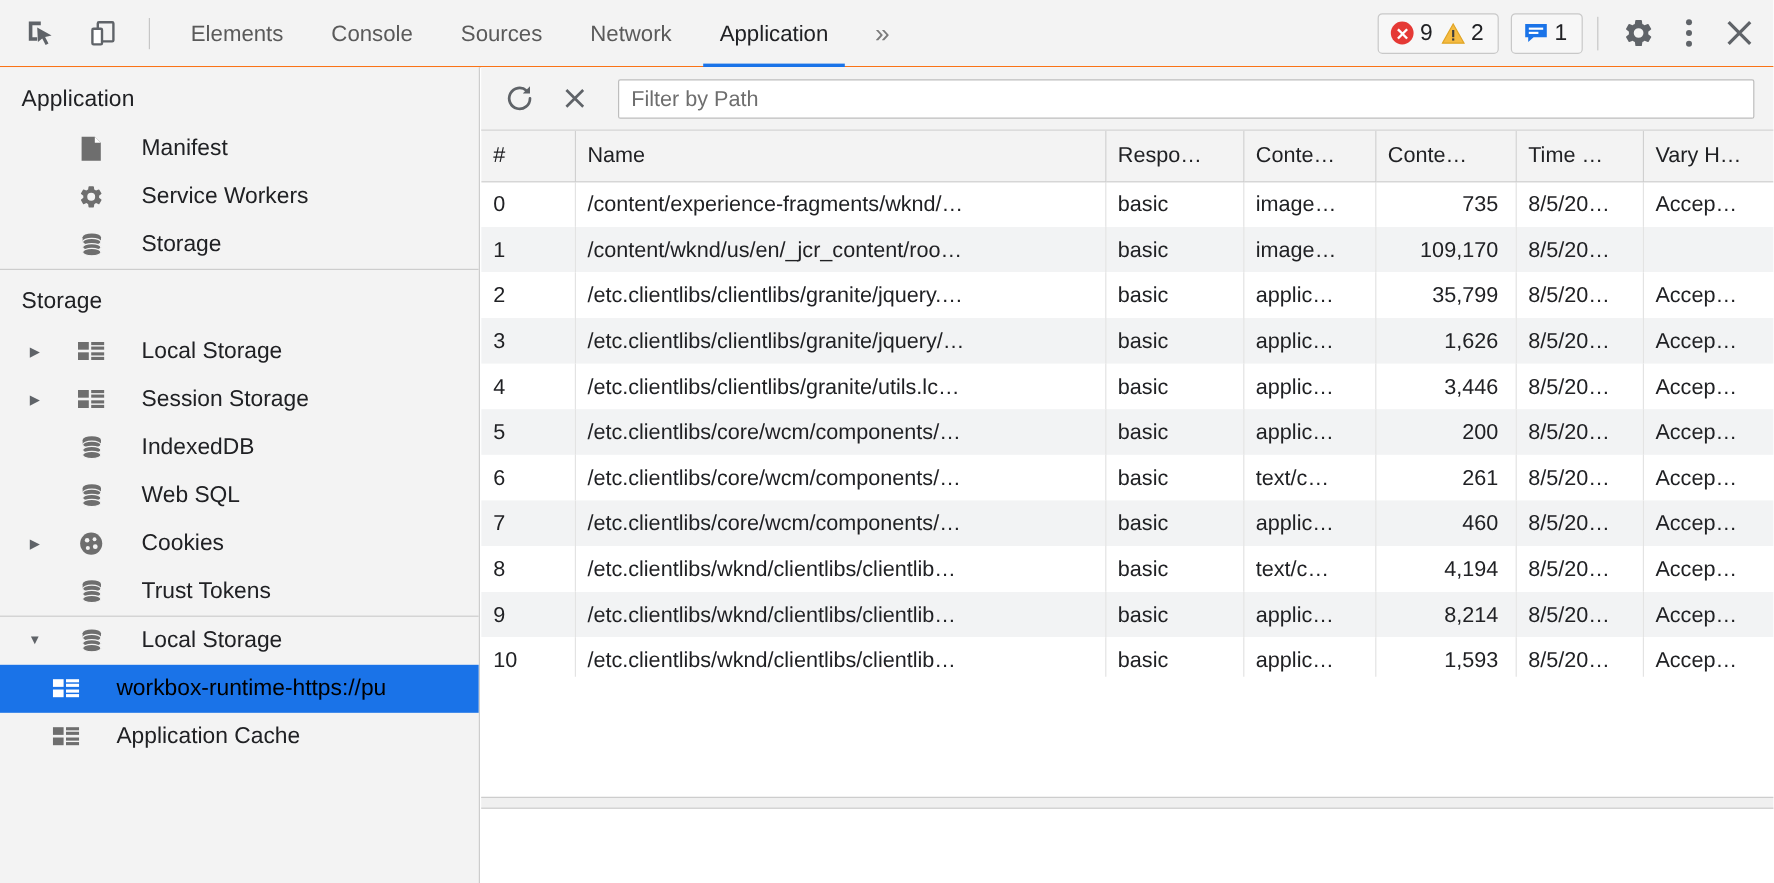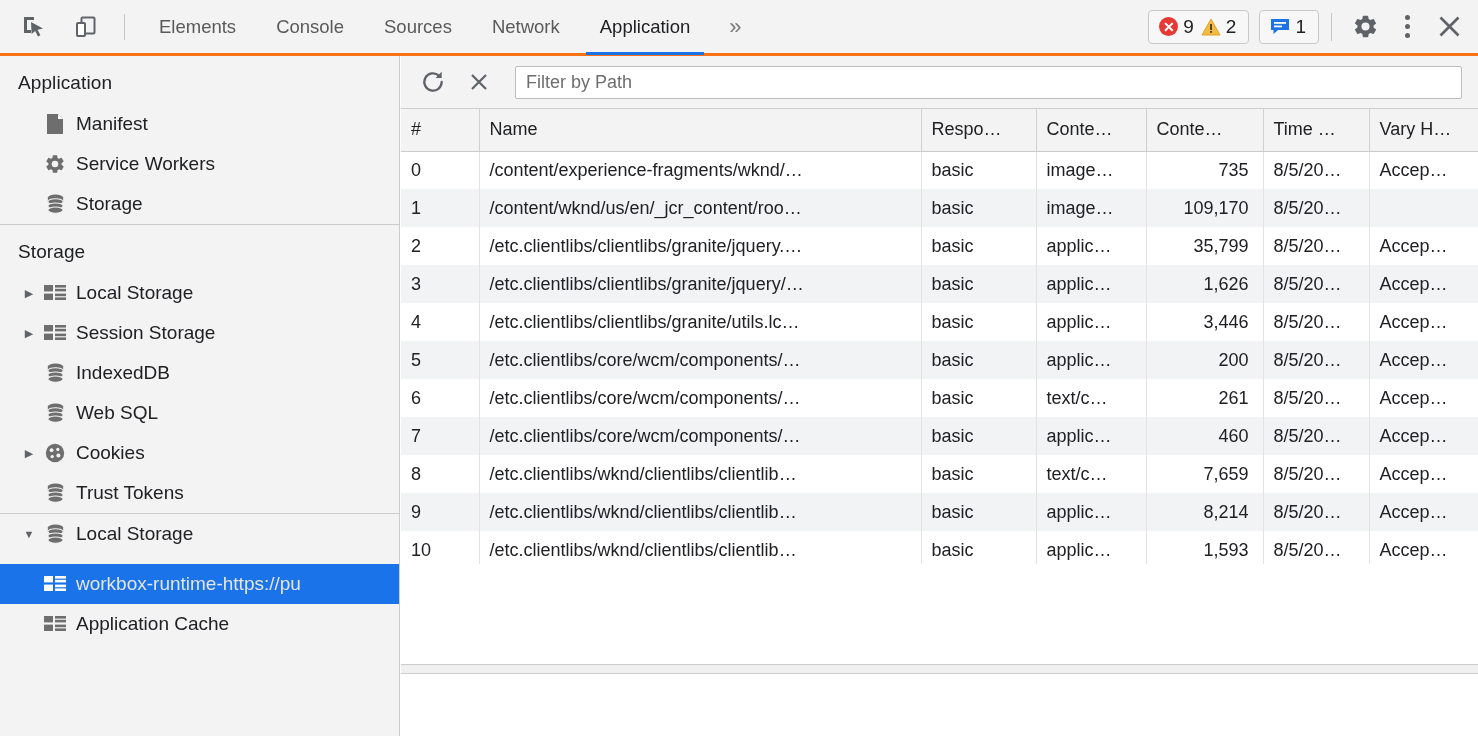--- a/index.html
+++ b/index.html
@@ -8,21 +8,21 @@
     background: #ffffff;
     font-family: "Liberation Sans", sans-serif;
     overflow: hidden;
   }
   #app { position: relative; width: 1478px; height: 736px; background:#fff; }
 
   
   .toolbar {
     position: absolute; left:0; top:0; width:1478px; height:56px;
     background:#f3f3f3;
-    border-bottom:3px solid #f97316;
+    border-bottom:1px solid #f97316;
     display:flex; align-items:center;
   }
   .tb-icon-btn {
     width:44px; height:44px; margin-left:8px;
     display:flex; align-items:center; justify-content:center;
     border-radius:2px; cursor:pointer;
   }
   .tb-icon-btn:first-child { margin-left:12px; }
   .tb-sep {
     width:1px; height:26px; background:#c6c6c6; margin:0 14px 0 16px;
@@ -72,23 +72,23 @@
     background:#f3f3f3; border-right:1px solid #cdcdcd; overflow:hidden;
   }
   .side-section { padding:0; }
   .side-section + .side-section { border-top:1px solid #cdcdcd; }
   .side-title {
     font-size:19px; color:#202124; padding:16px 0 10px 18px;
     letter-spacing:0.1px;
   }
   .side-item {
     display:flex; align-items:center; height:40px; padding-left:18px;
-    cursor:pointer; font-size:19px; color:#202124; white-space:nowrap;
-  }
-  .side-item.selected { background:#1a73e8; color:#e5e5e5;margin-top:10px; }
+    cursor:pointer; font-size:19px; color:#202124; white-space:nowrap;gap:21px;
+  }
+  .side-item.selected { background:#1a73e8; color:#000000; }
   .twisty {
     width:22px; min-width:22px; display:flex; align-items:center; justify-content:center;
     color:#5f6368; font-size:11px;
   }
   .twisty.spacer { color:transparent; }
   .si-icon { width:30px; min-width:30px; display:flex; align-items:center; justify-content:center; }
   .si-label { padding-left:6px; overflow:hidden; }
   .indent-1 { padding-left:18px; }
   .indent-2 { padding-left:40px; }
 
@@ -514,21 +514,21 @@
             <td class="c-ct">applic…</td>
             <td class="c-cl">460</td>
             <td class="c-time">8/5/20…</td>
             <td class="c-vary">Accep…</td>
           </tr>
           <tr class="even">
             <td class="c-num">8</td>
             <td class="c-name">/etc.clientlibs/wknd/clientlibs/clientlib…</td>
             <td class="c-resp">basic</td>
             <td class="c-ct">text/c…</td>
-            <td class="c-cl">7,659</td>
+            <td class="c-cl">4,194</td>
             <td class="c-time">8/5/20…</td>
             <td class="c-vary">Accep…</td>
           </tr>
           <tr class="odd">
             <td class="c-num">9</td>
             <td class="c-name">/etc.clientlibs/wknd/clientlibs/clientlib…</td>
             <td class="c-resp">basic</td>
             <td class="c-ct">applic…</td>
             <td class="c-cl">8,214</td>
             <td class="c-time">8/5/20…</td>

